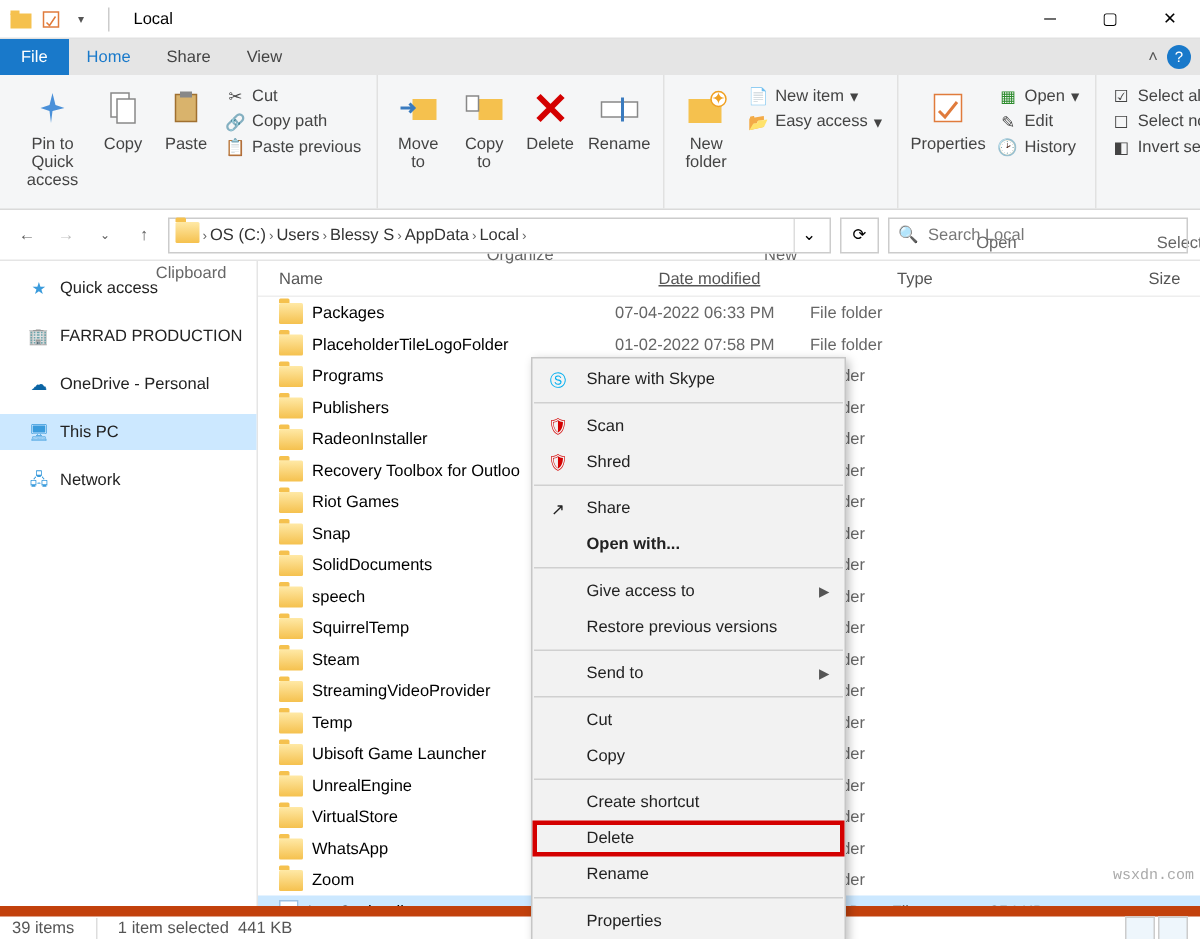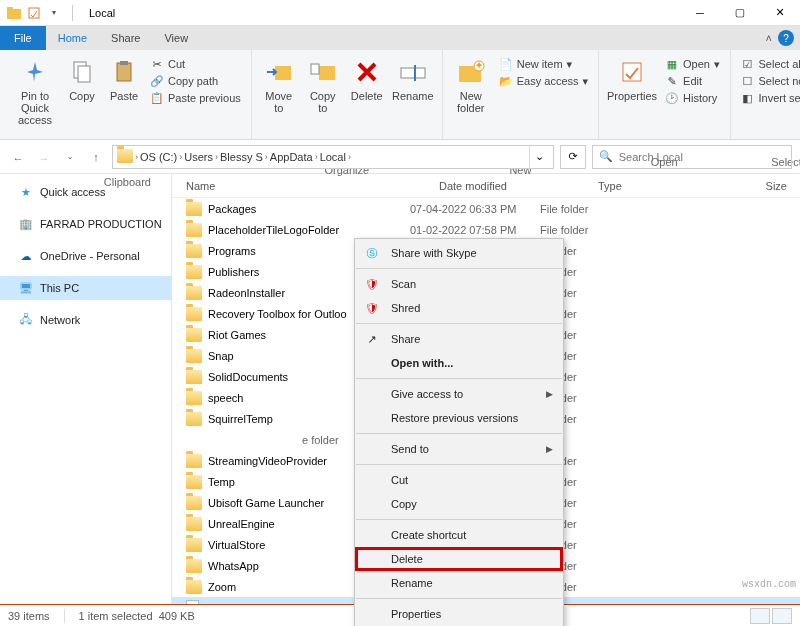--- a/index.html
+++ b/index.html
@@ -48,21 +48,21 @@
 .main { display: flex; height: calc(626px - 26px - 24px - 90px - 34px - 22px); }
 .sidebar { width: 172px; border-right: 1px solid #e5e5e5; padding: 6px 0; }
 .side-item { display: flex; align-items: center; gap: 6px; padding: 4px 8px 4px 18px; color: #222; }
 .side-item.sel { background: #cce8ff; }
 .side-item.spacer { height: 8px; }
 .side-icon { width: 16px; height: 16px; display: inline-flex; align-items: center; justify-content: center; }
 
 .filelist { flex: 1; position: relative; overflow: hidden; }
 .cols { display: flex; height: 24px; align-items: center; border-bottom: 1px solid #eee; color: #555; gap: 29px; }
 .col-name { width: 238px; padding-left: 14px; }
-.col-date { width: 130px; }
+.col-date { width: 130px; text-decoration: underline; }
 .col-type { width: 100px; }
 .col-size { width: 60px; text-align: right; }
 .rows { height: calc(100% - 24px); overflow: hidden; }
 .row { display: flex; height: 21px; align-items: center; }
 .row.sel { background: #cce8ff; }
 .row .cname { width: 238px; padding-left: 14px; display: flex; align-items: center; gap: 6px; }
 .row .cdate { width: 130px; color: #666; }
 .row .ctype { width: 100px; color: #666; }
 .row .csize { width: 60px; text-align: right; color: #666; padding-right: 4px; }
 .folder-ic { width: 16px; height: 14px; background: linear-gradient(#ffe9a6,#f5c14e); border-radius: 1px; display: inline-block; position: relative; }
@@ -72,21 +72,21 @@
 
 .ctx { position: absolute; left: 354px; top: 238px; width: 210px; background: #f2f2f2; border: 1px solid #c6c6c6; box-shadow: 2px 2px 6px rgba(0,0,0,0.25); z-index: 100; padding: 2px 0; }
 .ctx .mi { display: flex; align-items: center; height: 24px; padding: 0 10px 0 8px; gap: 10px; color: #222; position: relative; }
 .ctx .mi .mic { width: 18px; display: flex; justify-content: center; }
 .ctx .mi .arrow { margin-left: auto; font-size: 9px; color: #555; }
 .ctx .sep { height: 1px; background: #d0d0d0; margin: 3px 1px; }
 .ctx .mi.bold { font-weight: 600; }
 .ctx .mi.hilite { outline: 3px solid #d40000; outline-offset: -3px; }
 
 
-.status { position: absolute; bottom: 0; left: 0; right: 0; height: 22px; border-top: 1px solid #c2410c; display: flex; align-items: center; padding: 0 8px; gap: 14px; color: #555; background: #fff; }
+.status { position: absolute; bottom: 0; left: 0; right: 0; height: 22px; border-top: 7px solid #c2410c; display: flex; align-items: center; padding: 0 8px; gap: 14px; color: #555; background: #fff; }
 .status .sep { width:1px; height:14px; background:#ddd; }
 .status .viewbtns { margin-left: auto; display: flex; gap: 2px; }
 .status .vbtn { width: 20px; height: 16px; border: 1px solid #ccc; background: #eef6fc; }
 
 .watermark { position: absolute; right: 4px; bottom: 36px; font-size: 10px; color: #aaa; font-family: Liberation Mono, monospace; }
 </style>
 </head>
 <body>
 
 <div class="titlebar">
@@ -451,20 +451,24 @@
         <div class="row">
           <div class="cname">
             <span class="folder-ic"></span>
             <span>SquirrelTemp</span>
           </div>
           <div class="cdate"></div>
           <div class="ctype">e folder</div>
           <div class="csize"></div>
         </div>
         <div class="row">
+          <div class="cname">
+            <span class="folder-ic"></span>
+            <span>Steam</span>
+          </div>
           <div class="cdate"></div>
           <div class="ctype">e folder</div>
           <div class="csize"></div>
         </div>
         <div class="row">
           <div class="cname">
             <span class="folder-ic"></span>
             <span>StreamingVideoProvider</span>
           </div>
           <div class="cdate"></div>
@@ -602,20 +606,20 @@
   <div class="sep"></div>
   <div class="mi">
       <span class="mic"></span>
       <span>Properties</span>
     </div>
 </div>
 
 <div class="status">
   <span>39 items</span>
   <span class="sep"></span>
-  <span><span>1 item selected</span>&nbsp;&nbsp;<span>409 KB</span></span>
+  <span><span>1 item selected</span>&nbsp;&nbsp;<span>441 KB</span></span>
   <div class="viewbtns">
     <div class="vbtn"></div>
     <div class="vbtn"></div>
   </div>
 </div>
 
 <div class="watermark">wsxdn.com</div>
 
 </body></html>

